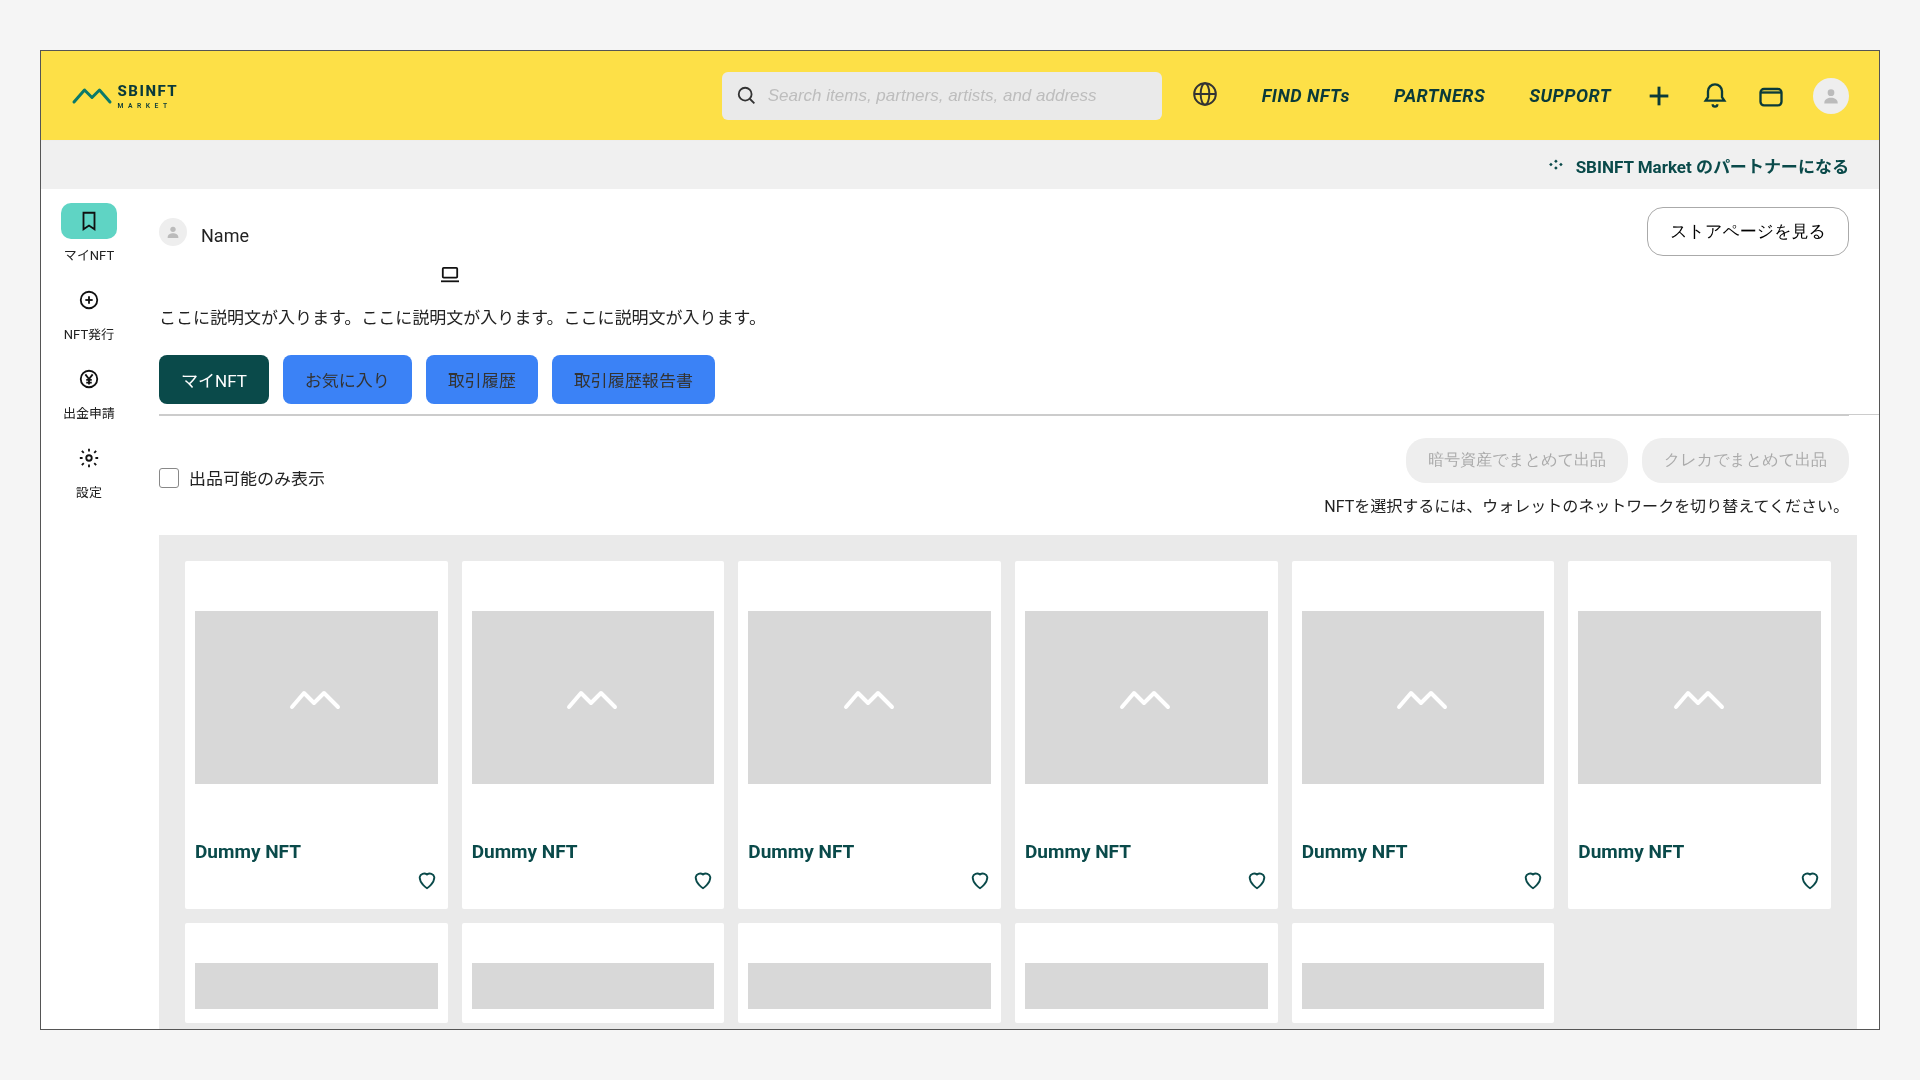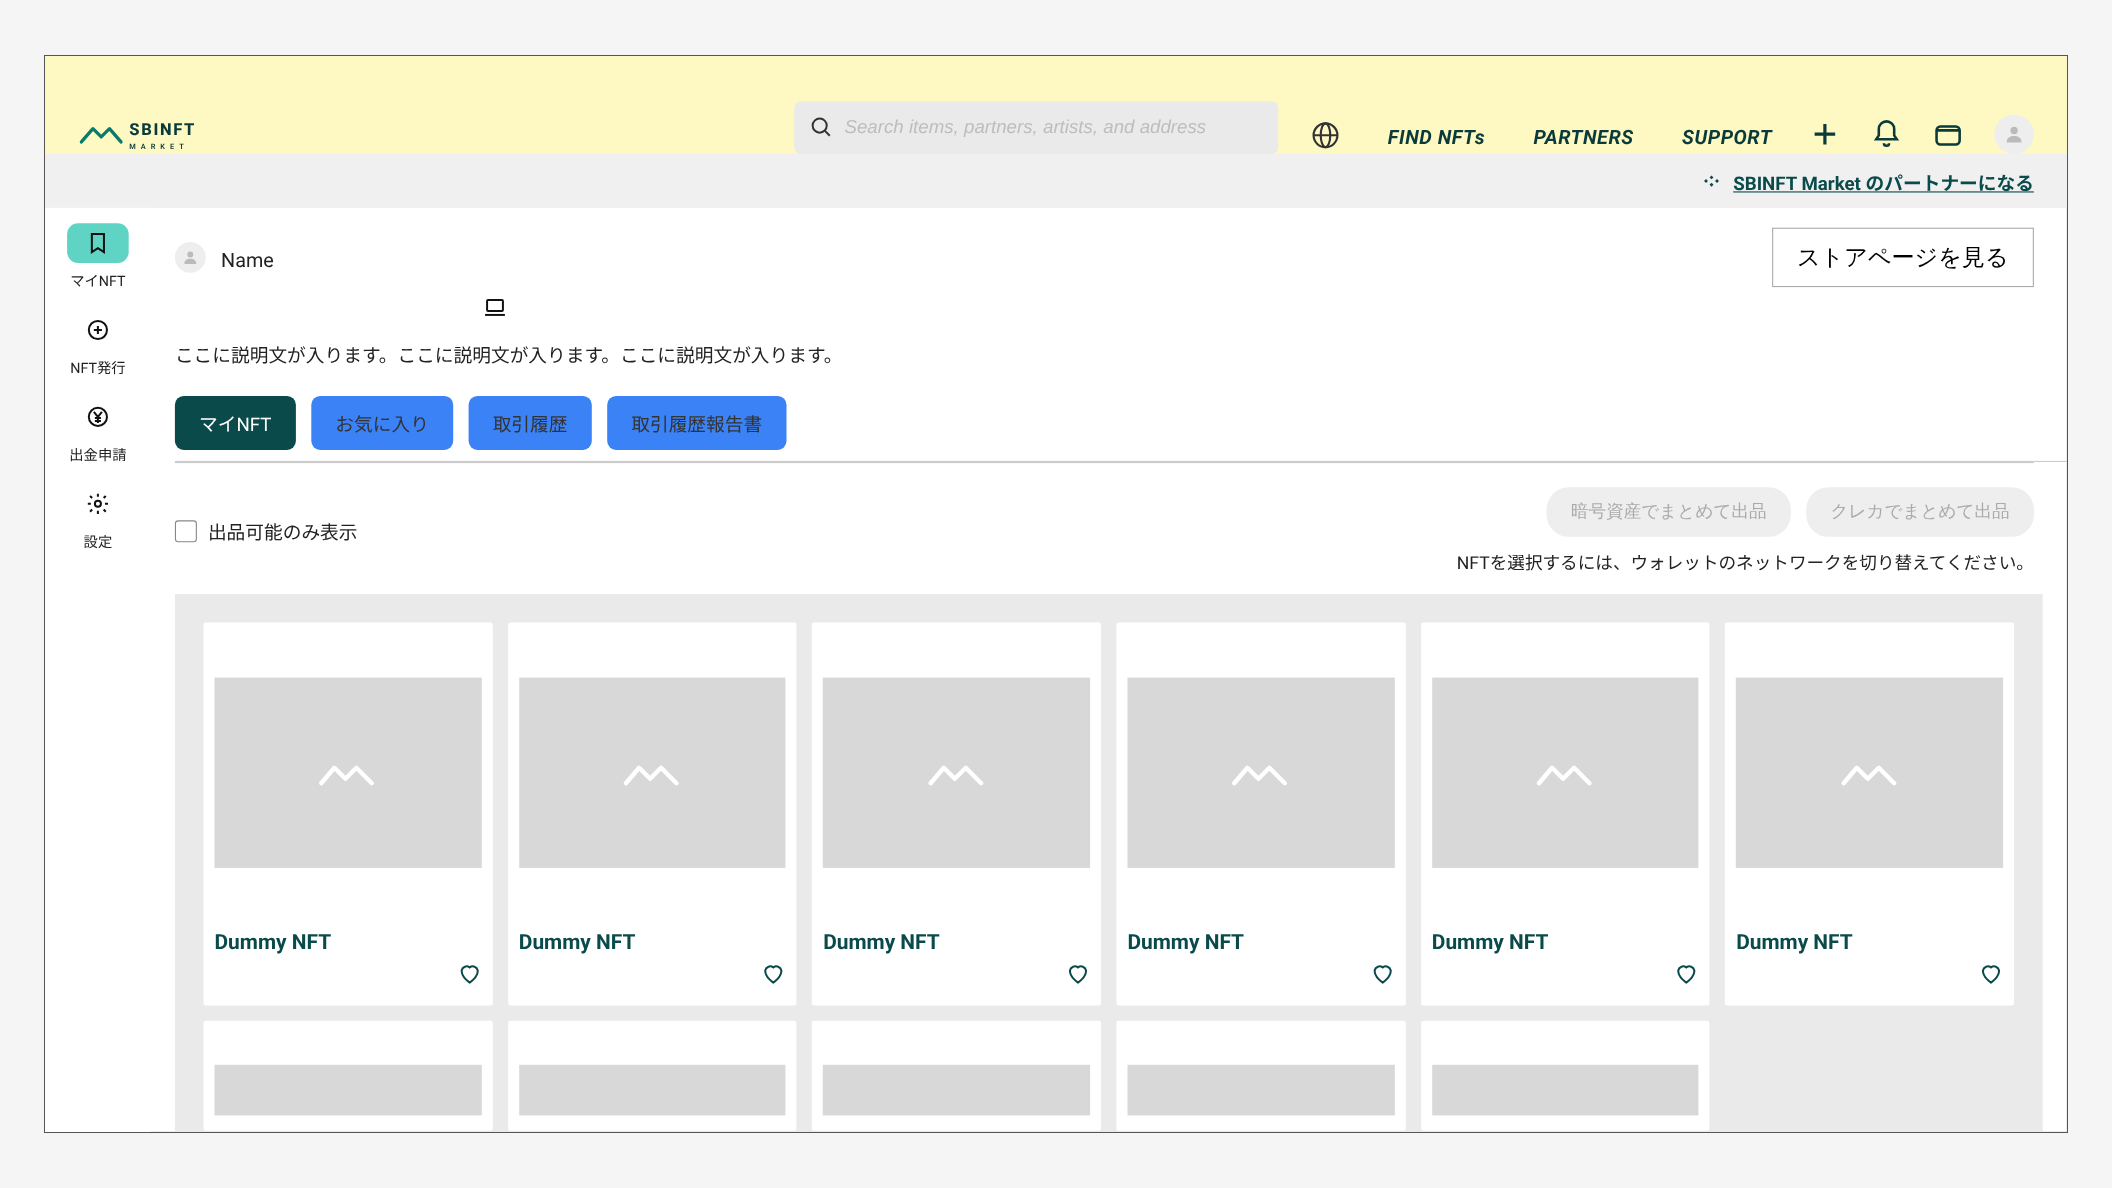--- a/index.html
+++ b/index.html
@@ -1,55 +1,55 @@
 <!DOCTYPE html>
 <html><head>
 <meta charset="utf-8">
 <style>
 * { box-sizing: border-box; margin: 0; padding: 0; }
 body { font-family: -apple-system, BlinkMacSystemFont, "Segoe UI", Roboto, "Hiragino Sans", "Noto Sans JP", sans-serif; background: #f5f5f5; width: 1920px; height: 1080px; overflow: hidden; display:flex; align-items:center; justify-content:center;}
 .frame { width: 1840px; height: 980px; background:#fff; border:1px solid #555; position:relative; overflow:hidden;}
 
 
-.header { height: 90px; display:flex; align-items:flex-end; padding:0 30px; border-bottom:1px solid #eee; background:#fef9c3; }
+.header { height: 90px; display:flex; align-items:center; padding:0 30px; border-bottom:1px solid #eee; background:#fde047; }
 .logo { display:flex; align-items:center; gap:10px; }
 .logo svg { height:34px; }
 .search-wrap { margin-left:auto; display:flex; align-items:center; background:#eaeaea; border-radius:6px; padding:0 14px; height:48px; width:440px; }
 .search-wrap svg { width:22px; height:22px; color:#333; flex-shrink:0; }
 .search-wrap input { border:none; background:transparent; outline:none; font-size:17px; margin-left:10px; width:100%; color:#333;font-style:italic;}
 .search-wrap input::placeholder { color:#bdbdbd; }
 .header-nav { display:flex; align-items:center; gap:44px; margin-left:30px;font-style:italic; }
 .lang-btn svg{ width:26px; height:26px; color:#333;}
 .header-nav a { color:#0a3a3a; font-weight:700; font-size:18px; letter-spacing:0.5px; text-decoration:none; cursor:pointer;}
 .header-icons { display:flex; align-items:center; gap:28px; margin-left:34px;}
 .header-icons .icon-btn { width:28px; height:28px; color:#0a3a3a; cursor:pointer; display:flex; align-items:center; justify-content:center;}
 .avatar-circle { width:36px; height:36px; border-radius:50%; background:#eee; display:flex; align-items:center; justify-content:center; cursor:pointer;}
 .avatar-circle svg{ width:20px; height:20px; color:#bbb;}
 
 
 .banner { height:48px; background:#f0f0f0; display:flex; align-items:center; justify-content:flex-end; padding-right:30px; }
-.banner-link { display:flex; align-items:center; gap:8px; color:#0a4a4a; font-weight:700; font-size:17px; cursor:pointer;text-decoration:underline;}
+.banner-link { display:flex; align-items:center; gap:8px; color:#0a4a4a; font-weight:700; font-size:17px; cursor:pointer;}
 .banner-link svg { width:20px; height:20px; }
 
 
 .content { display:flex; height:calc(100% - 138px); }
 .sidebar { width:96px; background:#fff; padding:14px 0; display:flex; flex-direction:column; align-items:center; gap:18px;}
 .side-item { display:flex; flex-direction:column; align-items:center; gap:6px; cursor:pointer; width:100%;}
 .side-icon { width:56px; height:36px; border-radius:10px; display:flex; align-items:center; justify-content:center;}
 .side-item.active .side-icon { background:#5fd4c4; }
 .side-item svg { width:22px; height:22px; color:#111;}
 .side-label { font-size:13px; color:#222; }
 
 .main { flex:1; padding:18px 0 0 22px; overflow:hidden; }
 .profile-row { display:flex; align-items:center; justify-content:space-between; padding-right:30px;}
 .profile-left { display:flex; align-items:flex-end; gap:14px;}
 .profile-avatar { width:28px; height:28px; border-radius:50%; background:#eee; display:flex; align-items:center; justify-content:center;}
 .profile-avatar svg{width:16px;height:16px;color:#bbb;}
 .profile-name { font-size:18px; color:#222;}
-.btn-outline { border:1px solid #aaa; background:#fff; border-radius:0; padding:12px 22px; font-size:21px; cursor:pointer;}
+.btn-outline { border:1px solid #aaa; background:#fff; border-radius:16px; padding:12px 22px; font-size:17px; cursor:pointer;}
 .laptop-row { margin-top:10px; padding-left:280px;}
 .laptop-row svg{width:22px;height:18px;color:#111;}
 .desc { margin-top:16px; font-size:17px; color:#222; }
 
 .tabs { display:flex; gap:14px; margin-top:26px; border-bottom:1px solid #ccc; padding-bottom:0;}
 .tab { padding:12px 22px; border-radius:8px 8px 0 0; font-size:17px; cursor:pointer; background:#3b82f6; color:#333; border-radius:8px; margin-bottom:10px;}
 .tab.active { background:#0a4a4a; color:#fff; }
 .tabs-divider{border:none;border-top:1px solid #ccc;margin-right:30px;}
 
 .filter-row { display:flex; align-items:center; margin-top:22px; padding-right:30px; gap:22px;}

